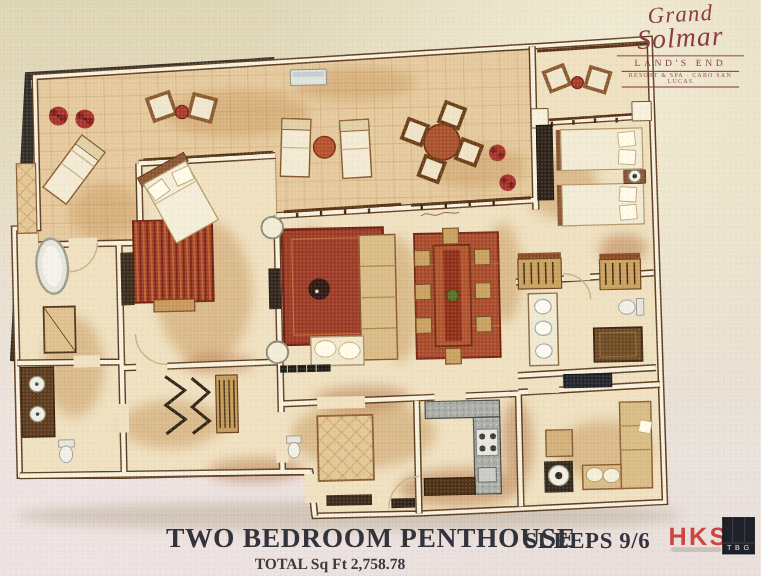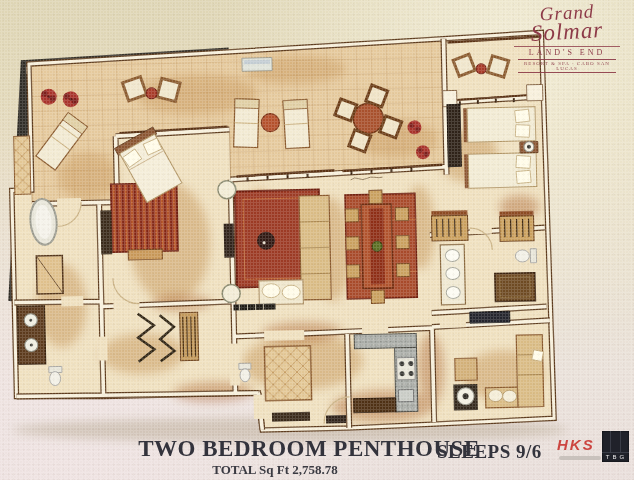--- a/index.html
+++ b/index.html
@@ -25,21 +25,21 @@
             border-top:1px solid #8d3a48; border-bottom:1px solid #8d3a48; opacity:.9;}
   
   .caption-title{position:absolute; top:436px; left:0; width:634px; text-align:center;
     font-size:23px; font-weight:600; letter-spacing:.5px; color:#33333c; transform:translateX(-8px);}
   .caption-total{position:absolute; top:462px; left:0; width:634px; text-align:center;
     font-size:13px; font-weight:bold; color:#3a3a42; transform:translateX(-42px);}
   .caption-sleeps{position:absolute; top:441px; left:437px;
     font-size:19px; font-weight:600; letter-spacing:.5px; color:#33333c;}
   
   .hks{position:absolute; top:436px; left:557px; font-family:"Liberation Sans",sans-serif;
-    font-size:15px; font-weight:bold; letter-spacing:2px; color:#cc4540;font-style:italic;}
+    font-size:21px; font-weight:bold; letter-spacing:2px; color:#cc4540;}
   .hks-smudge{position:absolute; top:456px; left:559px; width:42px; height:4px;
     background:#c3bcb6; border-radius:2px; opacity:.85;}
   .tbg{position:absolute; top:431px; left:602px; width:27px; height:31px; background:#20222a;
     box-shadow:inset 0 0 2px #000; display:flex; flex-direction:column; justify-content:flex-end;}
   .tbg .bars{flex:1; display:flex; justify-content:space-evenly;}
   .tbg .bars i{width:1px; background:#3a3d47;}
   .tbg .letters{font-family:"Liberation Sans",sans-serif; font-size:6px; color:#e8e8e8;
     text-align:center; letter-spacing:3px; padding:1px 0 2px 2px; border-top:1px solid #3a3d47;}
   svg{position:absolute; inset:0;}
 </style>

